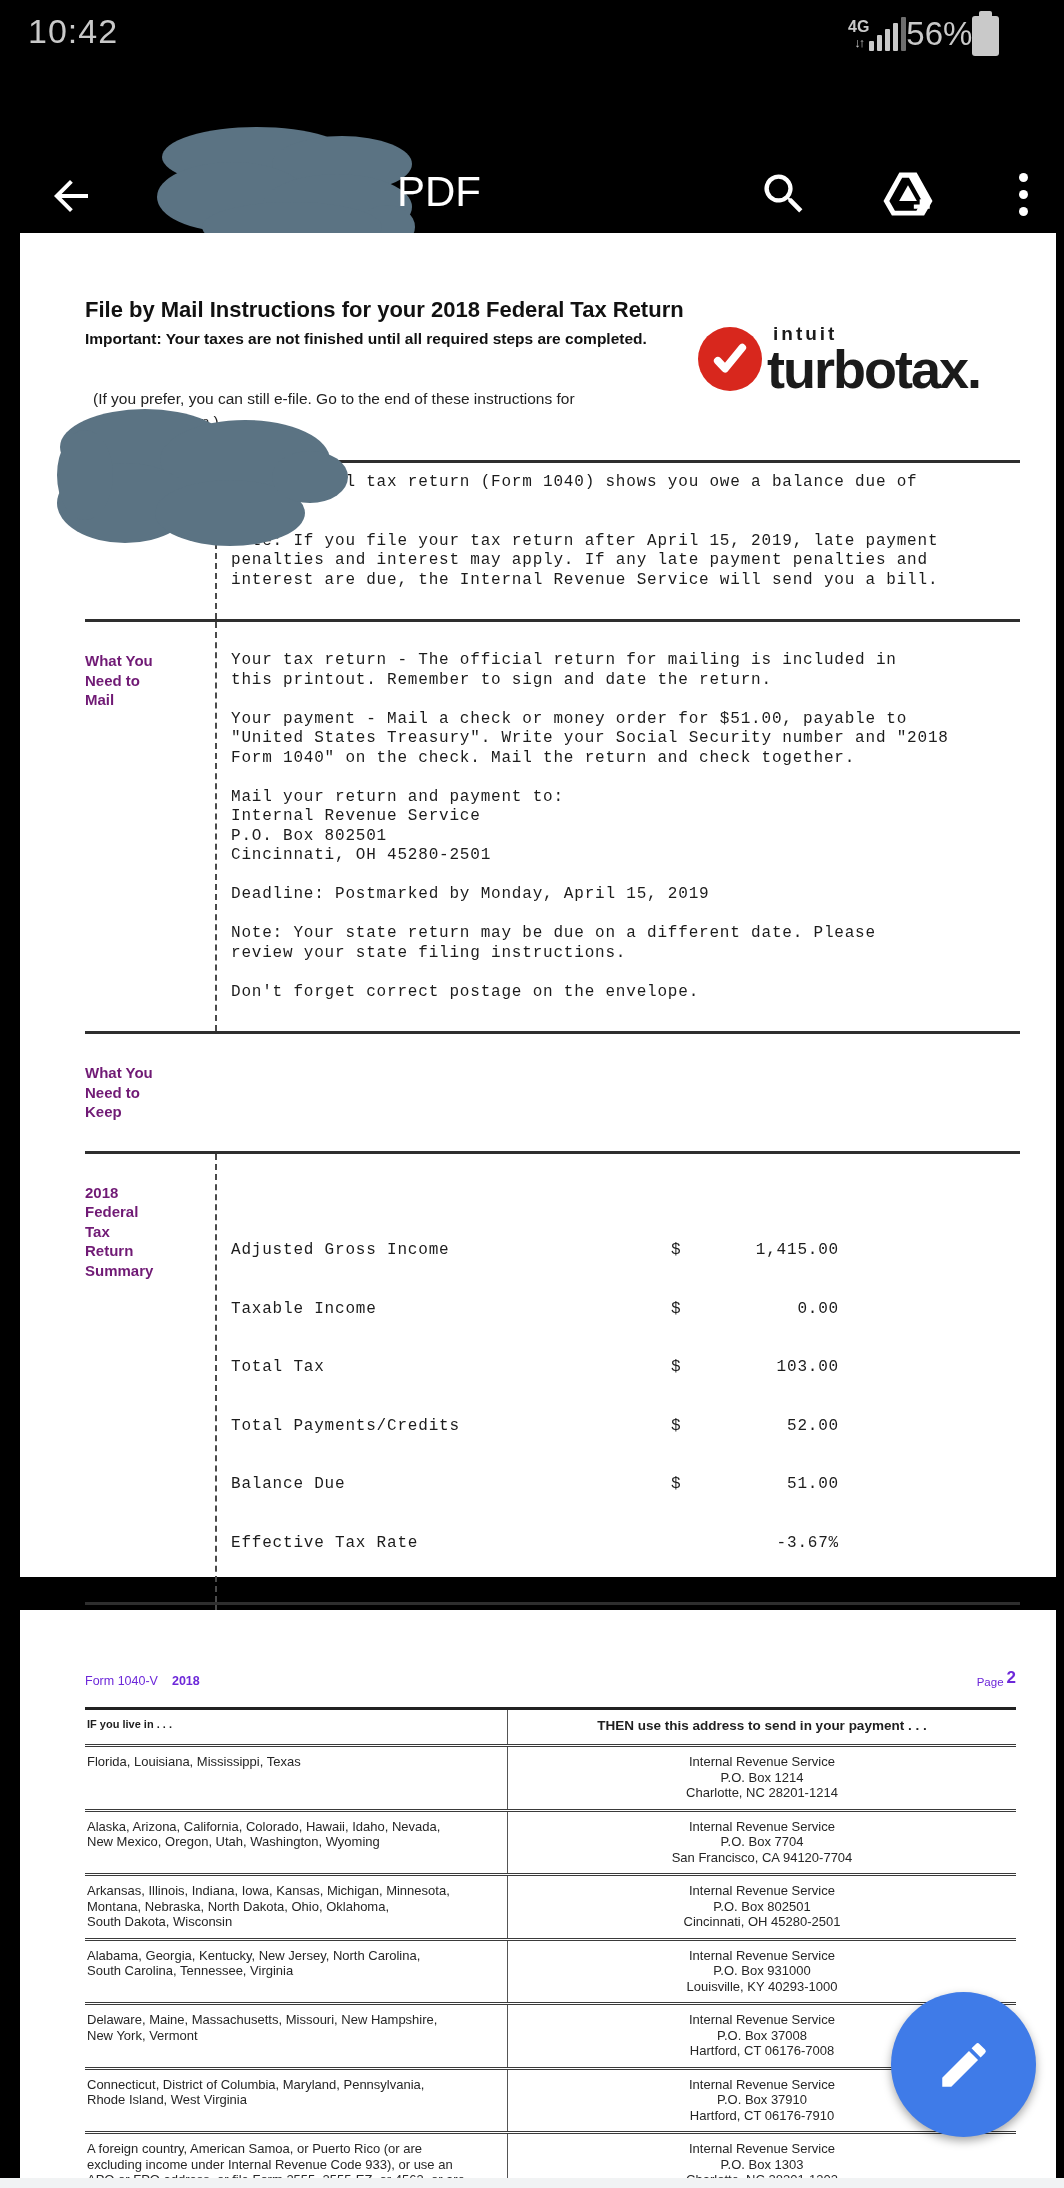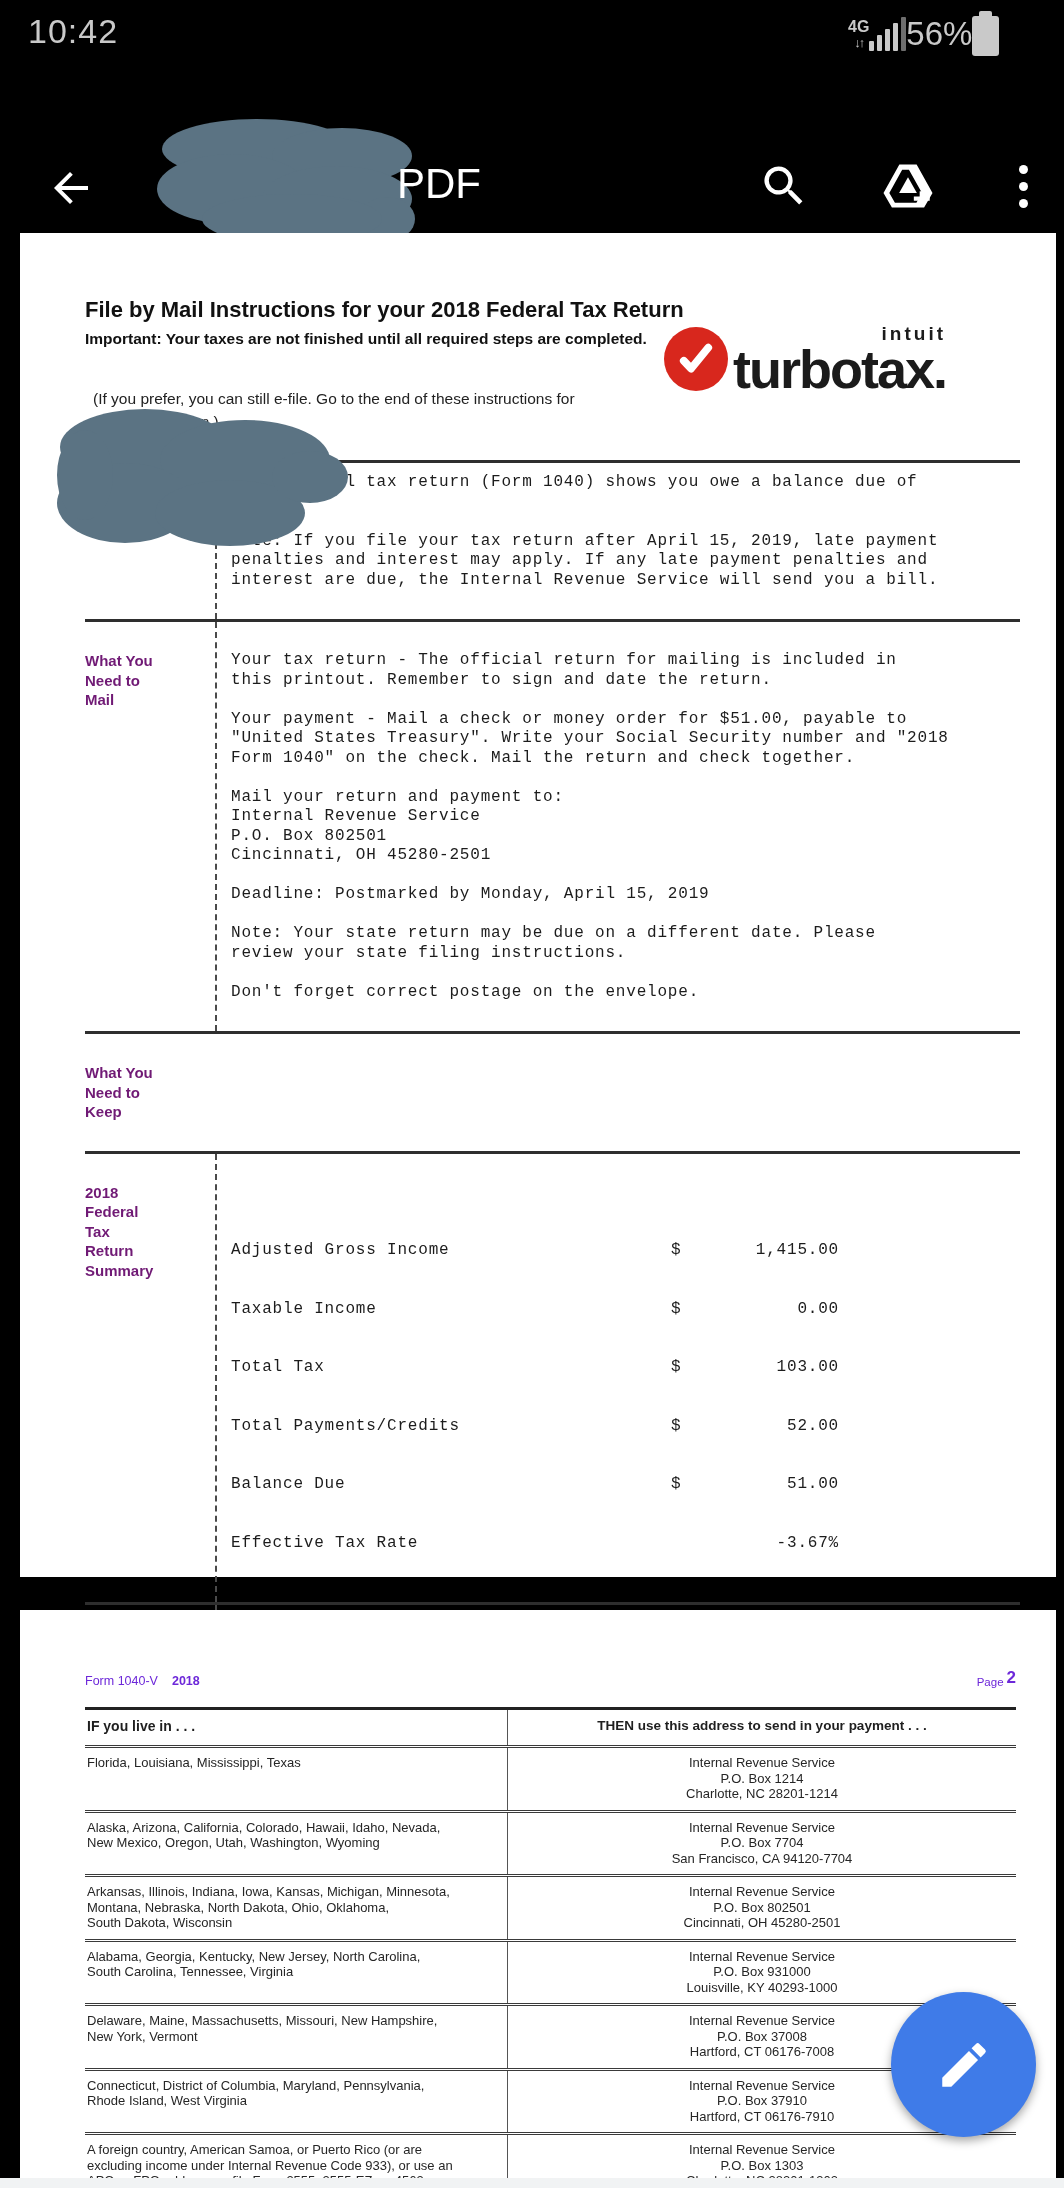--- a/index.html
+++ b/index.html
@@ -16,41 +16,41 @@
   .sb-bars { display:flex; align-items:flex-end; gap:3px; height:34px; }
   .sb-bars i { display:block; width:5px; background:#c9c9c9; border-radius:1px; }
   .sb-bars i:nth-child(1){height:10px;} .sb-bars i:nth-child(2){height:16px;}
   .sb-bars i:nth-child(3){height:22px;} .sb-bars i:nth-child(4){height:28px;}
   .sb-bars i:nth-child(5){height:34px; background:#6e6e6e;}
   .sb-batt-pct { font-size:33px; }
   .sb-battery { position:relative; width:27px; height:40px; background:#c9c9c9; border-radius:3px; margin-top:4px; }
   .sb-battery::before { content:""; position:absolute; top:-5px; left:7px; width:13px; height:5px; background:#c9c9c9; border-radius:2px 2px 0 0; }
 
   
-  .toolbar { position:absolute; top:52px; left:0; width:988px; height:110px; color:#fff; }
+  .toolbar { position:absolute; top:60px; left:0; width:988px; height:110px; color:#fff; }
   .tb-back { position:absolute; left:44px; top:112px; width:52px; height:48px; }
   .tb-title { position:absolute; left:397px; top:108px; font-size:42px; font-weight:400; color:#fff; }
   .tb-blob { position:absolute; left:152px; top:52px; }
   .tb-search { position:absolute; left:758px; top:108px; width:52px; height:52px; }
   .tb-drive { position:absolute; left:880px; top:106px; width:56px; height:56px; }
   .tb-menu { position:absolute; left:1012px; top:106px; width:22px; height:56px; display:flex; flex-direction:column; align-items:center; justify-content:center; gap:8px; }
   .tb-menu i { width:9px; height:9px; border-radius:50%; background:#fff; }
 
   
   .page { position:absolute; left:20px; width:1036px; background:#fff; color:#1f1f1f; }
   .page1 { top:233px; height:1344px; }
   .page2 { top:1610px; height:568px; overflow:hidden; }
   .bottom-strip { position:absolute; top:2178px; left:0; width:1064px; height:10px; background:#f1f3f4; }
 
   
   .p1-head { position:relative; height:227px; padding:64px 36px 0 65px; }
   .p1-title { font-size:22px; font-weight:bold; color:#111; }
   .p1-important { font-size:15.5px; font-weight:bold; color:#111; margin-top:7px; }
   .p1-efile { font-size:15.5px; color:#222; margin-top:39px; width:600px; white-space:pre-line; line-height:23px;margin-left:8px; }
-  .p1-logo { position:absolute; left:644px; top:90px; display:flex; align-items:flex-start;text-align:right; }
+  .p1-logo { position:absolute; left:678px; top:90px; display:flex; align-items:flex-start; }
   .logo-circle { width:64px; height:64px; border-radius:50%; display:flex; align-items:center; justify-content:center; margin-top:4px; }
   .logo-text { margin-left:5px; }
   .logo-top { font-size:19px; font-weight:bold; letter-spacing:3px; color:#1b1b1b; margin-left:6px; }
   .logo-main { font-size:54px; font-weight:bold; letter-spacing:-2px; color:#1b1b1b; line-height:44px; margin-top:2px; }
   .name-blob { position:absolute; left:35px; top:172px; }
 
   
   .p1-rule { border-top:3px solid #2e2e2e; margin:0 36px 0 65px; }
   .section { display:flex; padding:0 36px 0 65px; }
   .sec-label { width:130px; font-size:15px; font-weight:bold; line-height:19.5px; white-space:pre-line; color:#701a75; }
@@ -69,21 +69,21 @@
   
   .p2-head { display:flex; align-items:flex-end; padding:58px 40px 19px 65px; color:#6d28d9; }
   .p2-form-id { font-size:12.5px; }
   .p2-form-year { font-size:12.5px; font-weight:bold; margin-left:14px; }
   .p2-spacer { flex:1; }
   .p2-page-word { font-size:11.5px; }
   .p2-page-num { font-size:17px; font-weight:bold; margin-left:3px; }
   .p2-rule { border-top:3px solid #222; margin:0 40px 0 65px; }
   .p2-table { margin:0 40px 0 65px; }
   .t-head { display:flex; }
-  .th1 { width:422px; font-size:14px; font-weight:bold; padding:8px 8px 11px 2px; }
+  .th1 { width:422px; font-size:11px; font-weight:bold; padding:8px 8px 11px 2px; }
   .th2 { flex:1; border-left:1.5px solid #555; font-size:13.5px; font-weight:bold; text-align:center; padding:8px 8px 11px; }
   .t-row { display:flex; border-top:3px double #3a3a3a; }
   .td-states { width:422px; font-size:13px; line-height:15.5px; padding:7px 8px 8px 2px; white-space:pre-line; color:#262626; }
   .td-address { flex:1; border-left:1.5px solid #555; font-size:13px; line-height:15.5px; text-align:center; padding:7px 8px 8px; white-space:pre-line; color:#262626; }
 
   
   .fab { position:absolute; left:891px; top:1992px; width:145px; height:145px; border-radius:50%;
          display:flex; align-items:center; justify-content:center; border:none;
          box-shadow:0 4px 10px rgba(0,0,0,0.35); cursor:pointer; }
 </style>

